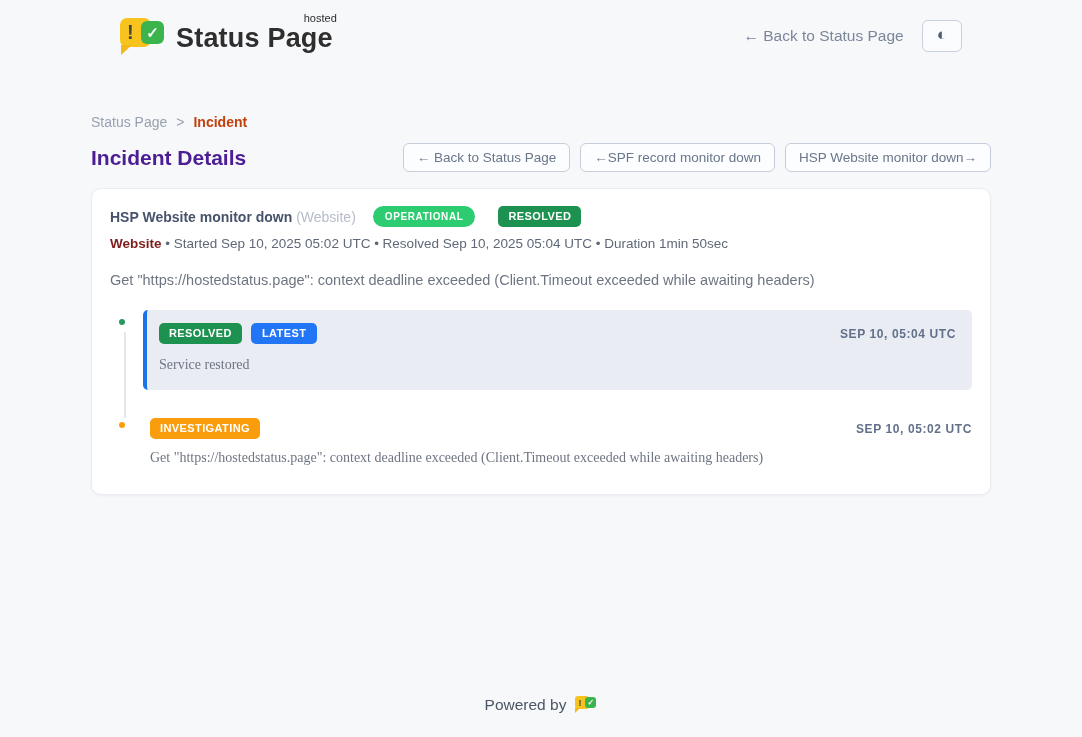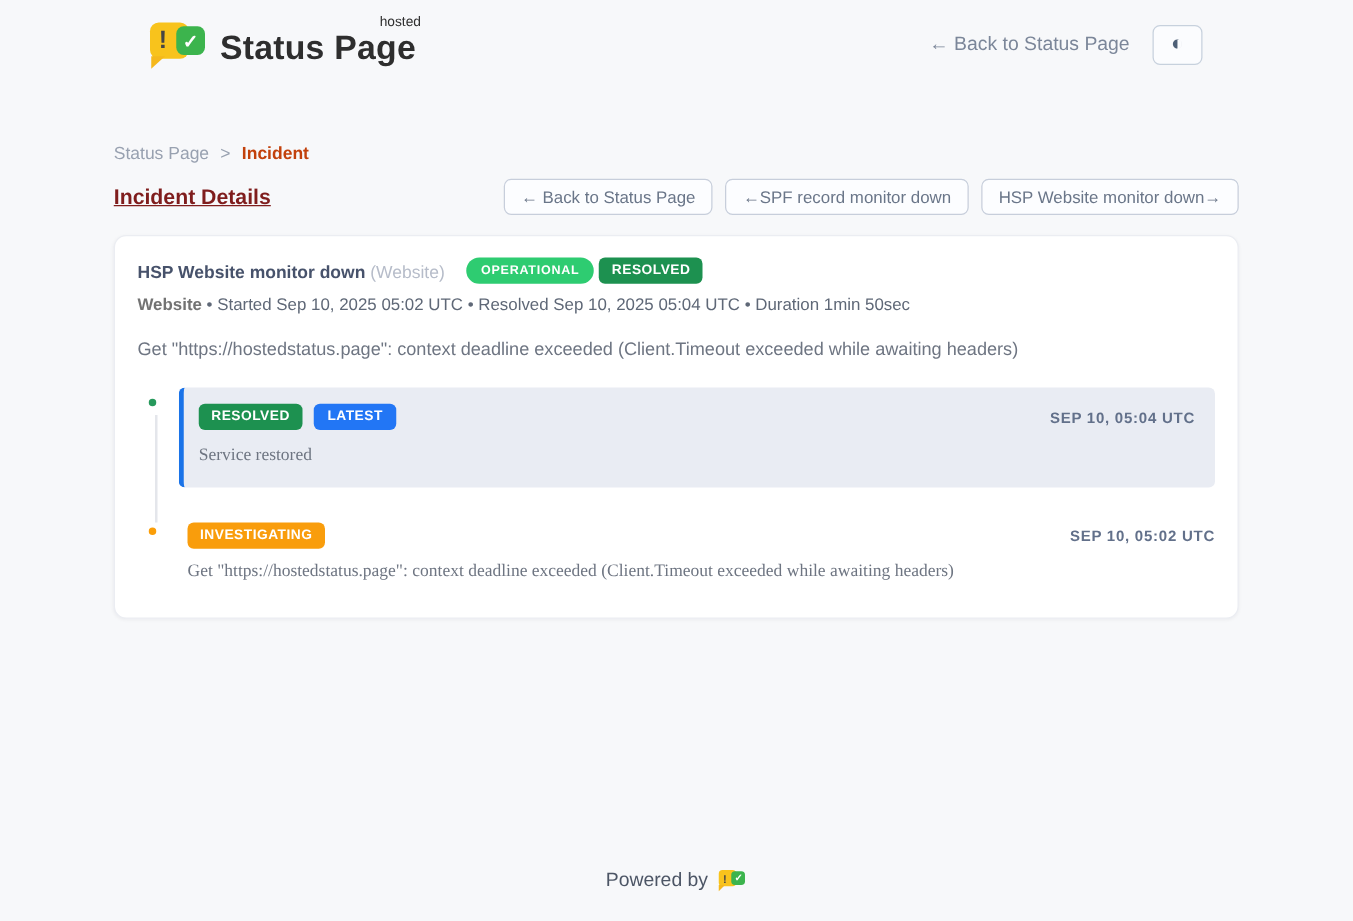--- a/index.html
+++ b/index.html
@@ -42,45 +42,45 @@
     padding: 2px 14px 3px; font-size: 17px; color: #4e6077; cursor: pointer; line-height: 1.45;
   }
 
   
   .container { width: 900px; margin: 56px auto 0; }
   .breadcrumb { display: flex; gap: 9px; font-size: 14px; color: #98a1b0; }
   .breadcrumb .bc-current { color: #c2410c; font-weight: bold; }
   .bc-root { cursor: pointer; }
 
   .title-row { display: flex; justify-content: space-between; align-items: center; margin-top: 13px; }
-  .page-title { font-size: 17px; font-weight: bold; color: #7f1d1d; text-decoration: underline; }
+  .page-title { font-size: 21px; font-weight: bold; color: #4c1d95; }
   .nav-buttons { display: flex; gap: 10px; }
   .nav-btn {
     font-family: "Liberation Sans", sans-serif;
     border: 1px solid #c7cedb; background: #fcfdff; color: #6a7689;
     font-size: 13.5px; padding: 6px 13px; border-radius: 6px; cursor: pointer; white-space: nowrap;
   }
 
   
   .card {
     margin-top: 16px; background: #ffffff; border: 1px solid #ebedf2; border-radius: 10px;
     box-shadow: 0 1px 3px rgba(16,24,40,.05); padding: 17px 18px 28px;
   }
   .card-title-row { display: flex; align-items: center; gap: 17px; }
   .card-title { font-size: 14px; font-weight: bold; color: #47526b; }
   .card-component { color: #b6bcc9; font-weight: normal; }
-  .badges { display: flex; align-items: center; gap: 4px; }
+  .badges { display: flex; align-items: center; gap: 23px; }
   .badge { display: inline-block; color: #fff; font-weight: bold; white-space: nowrap; }
   .badge-operational { background: #2ecc71; border-radius: 999px; font-size: 10px; letter-spacing: .6px; padding: 5px 12px; }
   .badge-resolved { background: #1d9150; border-radius: 5px; font-size: 11px; letter-spacing: .4px; padding: 4px 10px 5px; }
   .badge-latest { background: #2276f5; border-radius: 5px; font-size: 11px; letter-spacing: .4px; padding: 4px 11px 5px; }
   .badge-investigating { background: #f99d0c; border-radius: 5px; font-size: 11px; letter-spacing: .4px; padding: 4px 10px 5px; }
 
   .card-meta { margin-top: 9px; font-size: 13.5px; color: #5f6877; }
-  .card-meta .meta-component { font-weight: bold; color: #737373; margin-top: 48px; }
+  .card-meta .meta-component { font-weight: bold; color: #7f1d1d; margin-top: 48px; }
   .card-desc { margin-top: 21px; font-size: 14.5px; color: #6e7582; }
 
   
   .timeline { margin-top: 22px; position: relative; }
   .timeline::before {
     content: ""; position: absolute; left: 14px; top: 22px; height: 86px; width: 2px; background: #e4e6eb;
   }
   .t-entry { display: flex; align-items: flex-start; }
   .t-entry + .t-entry { margin-top: 28px; }
   .t-dot-col { flex: 0 0 33px; display: flex; justify-content: flex-start; padding-left: 6px; }

